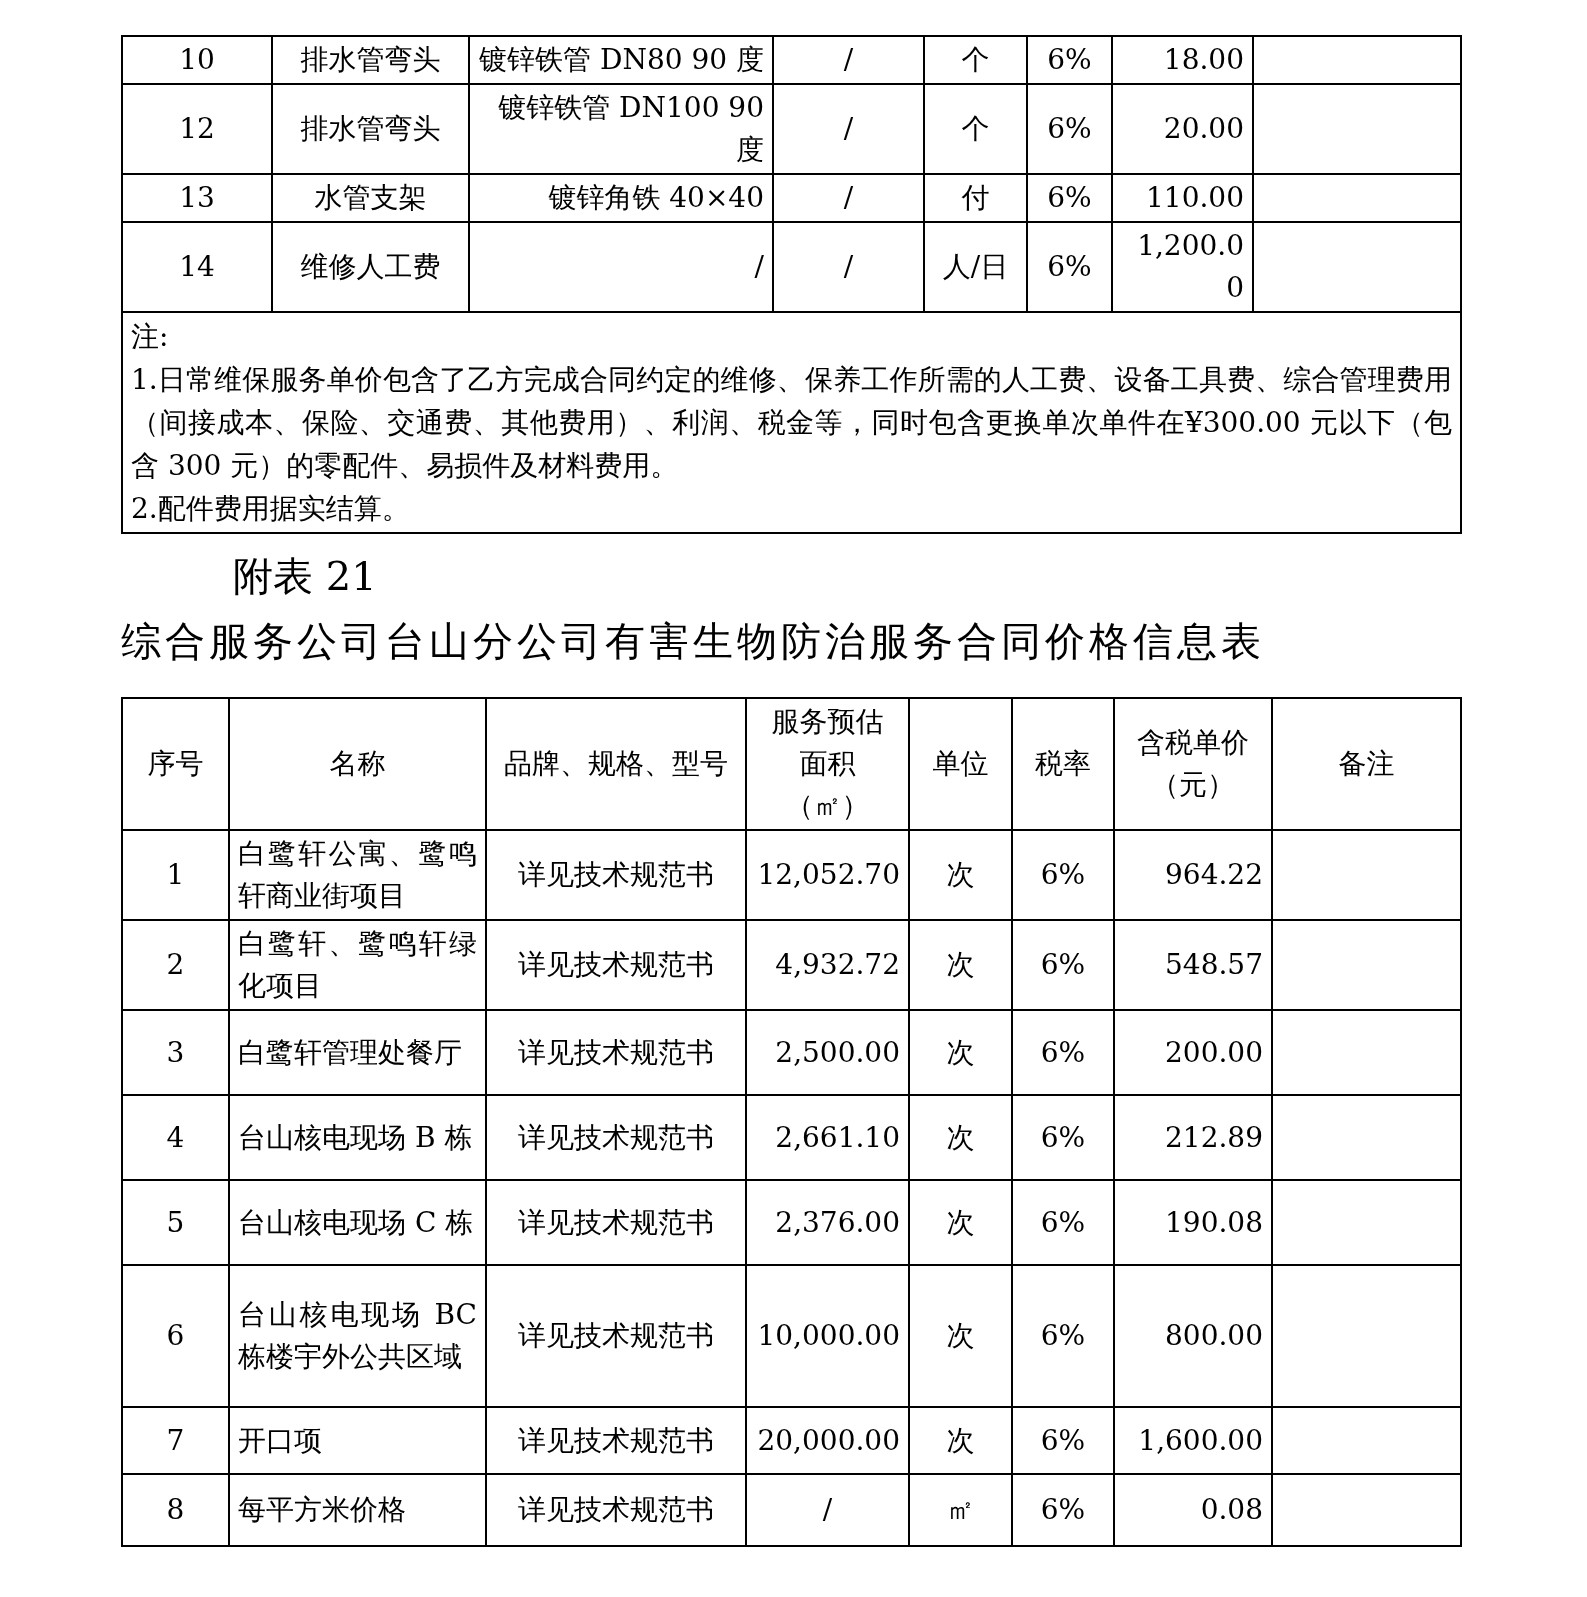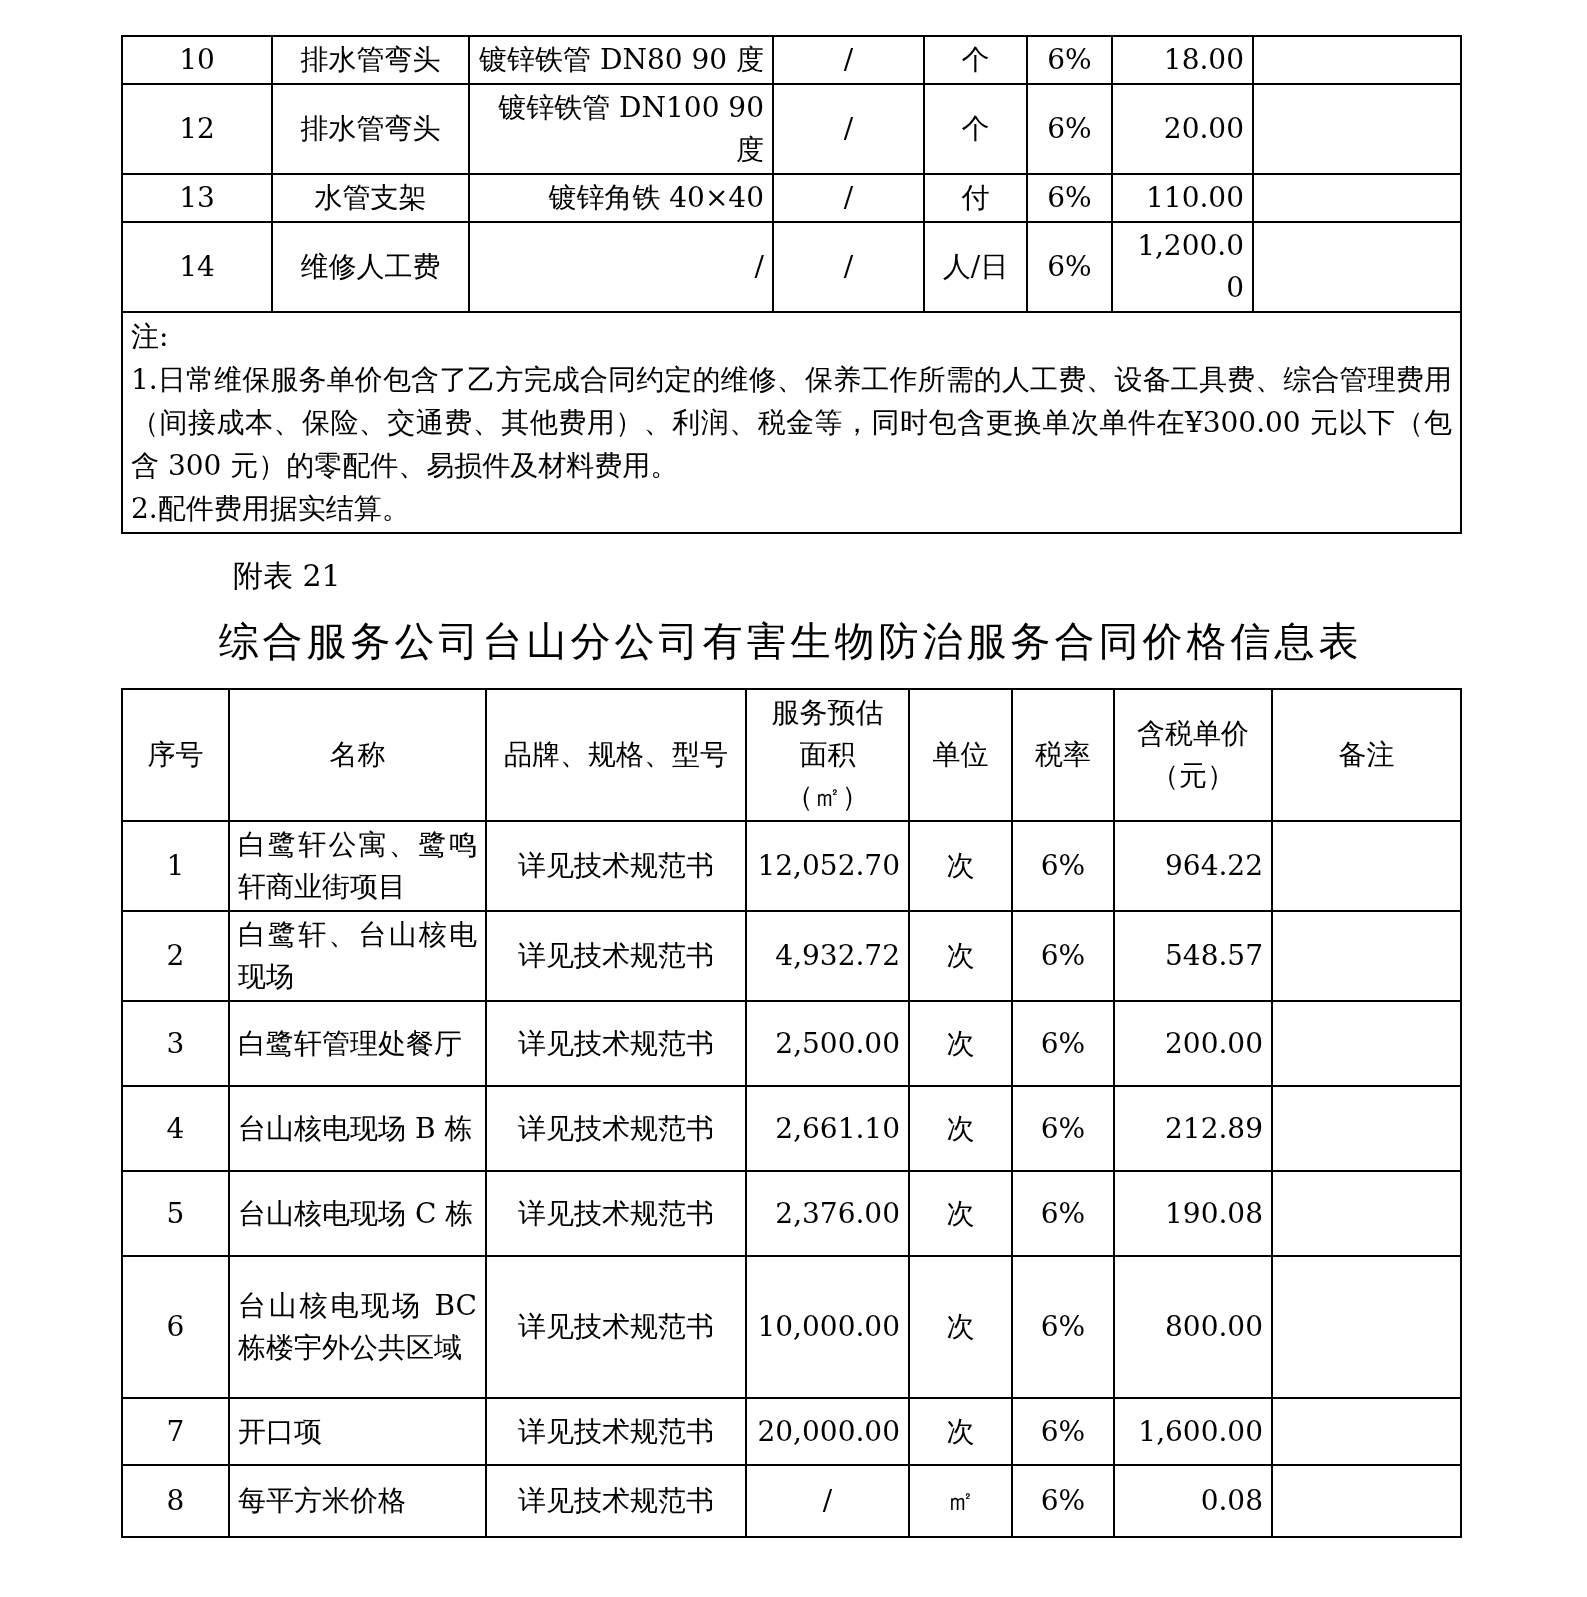--- a/index.html
+++ b/index.html
@@ -38,27 +38,27 @@
   
   td.notes{
     text-align:left;vertical-align:top;
     padding:8px 14px;
   }
   td.notes p{margin:0;font-size:28px;line-height:43px;text-align:justify;}
   .notes-tall{height:214px;}
   
   .appendix{
     margin:22px 0 0 112px;
-    font-size:30px;line-height:40px;
+    font-size:40px;line-height:40px;
   }
   .title{
-    margin:18px 0 19px 0;
+    margin:18px 0 28px 0;
     font-size:40px;font-weight:normal;
     letter-spacing:4px;
-    text-align:center;line-height:55px;
+    text-align:left;line-height:55px;
   }
 </style>
 </head>
 <body>
 
 <div class="content">
 
   <table class="t">
     <colgroup>
       <col style="width:150px">
@@ -154,21 +154,21 @@
       <td class="jl">白鹭轩公寓、鹭鸣轩商业街项目</td>
       <td class="c">详见技术规范书</td>
       <td class="r">12,052.70</td>
       <td class="c">次</td>
       <td class="c">6%</td>
       <td class="r">964.22</td>
       <td class="c"></td>
     </tr>
     <tr class="r85">
       <td class="c">2</td>
-      <td class="jl">白鹭轩、台山核电现场</td>
+      <td class="jl">白鹭轩、鹭鸣轩绿化项目</td>
       <td class="c">详见技术规范书</td>
       <td class="r">4,932.72</td>
       <td class="c">次</td>
       <td class="c">6%</td>
       <td class="r">548.57</td>
       <td class="c"></td>
     </tr>
     <tr class="r85">
       <td class="c">3</td>
       <td class="jl">白鹭轩管理处餐厅</td>

